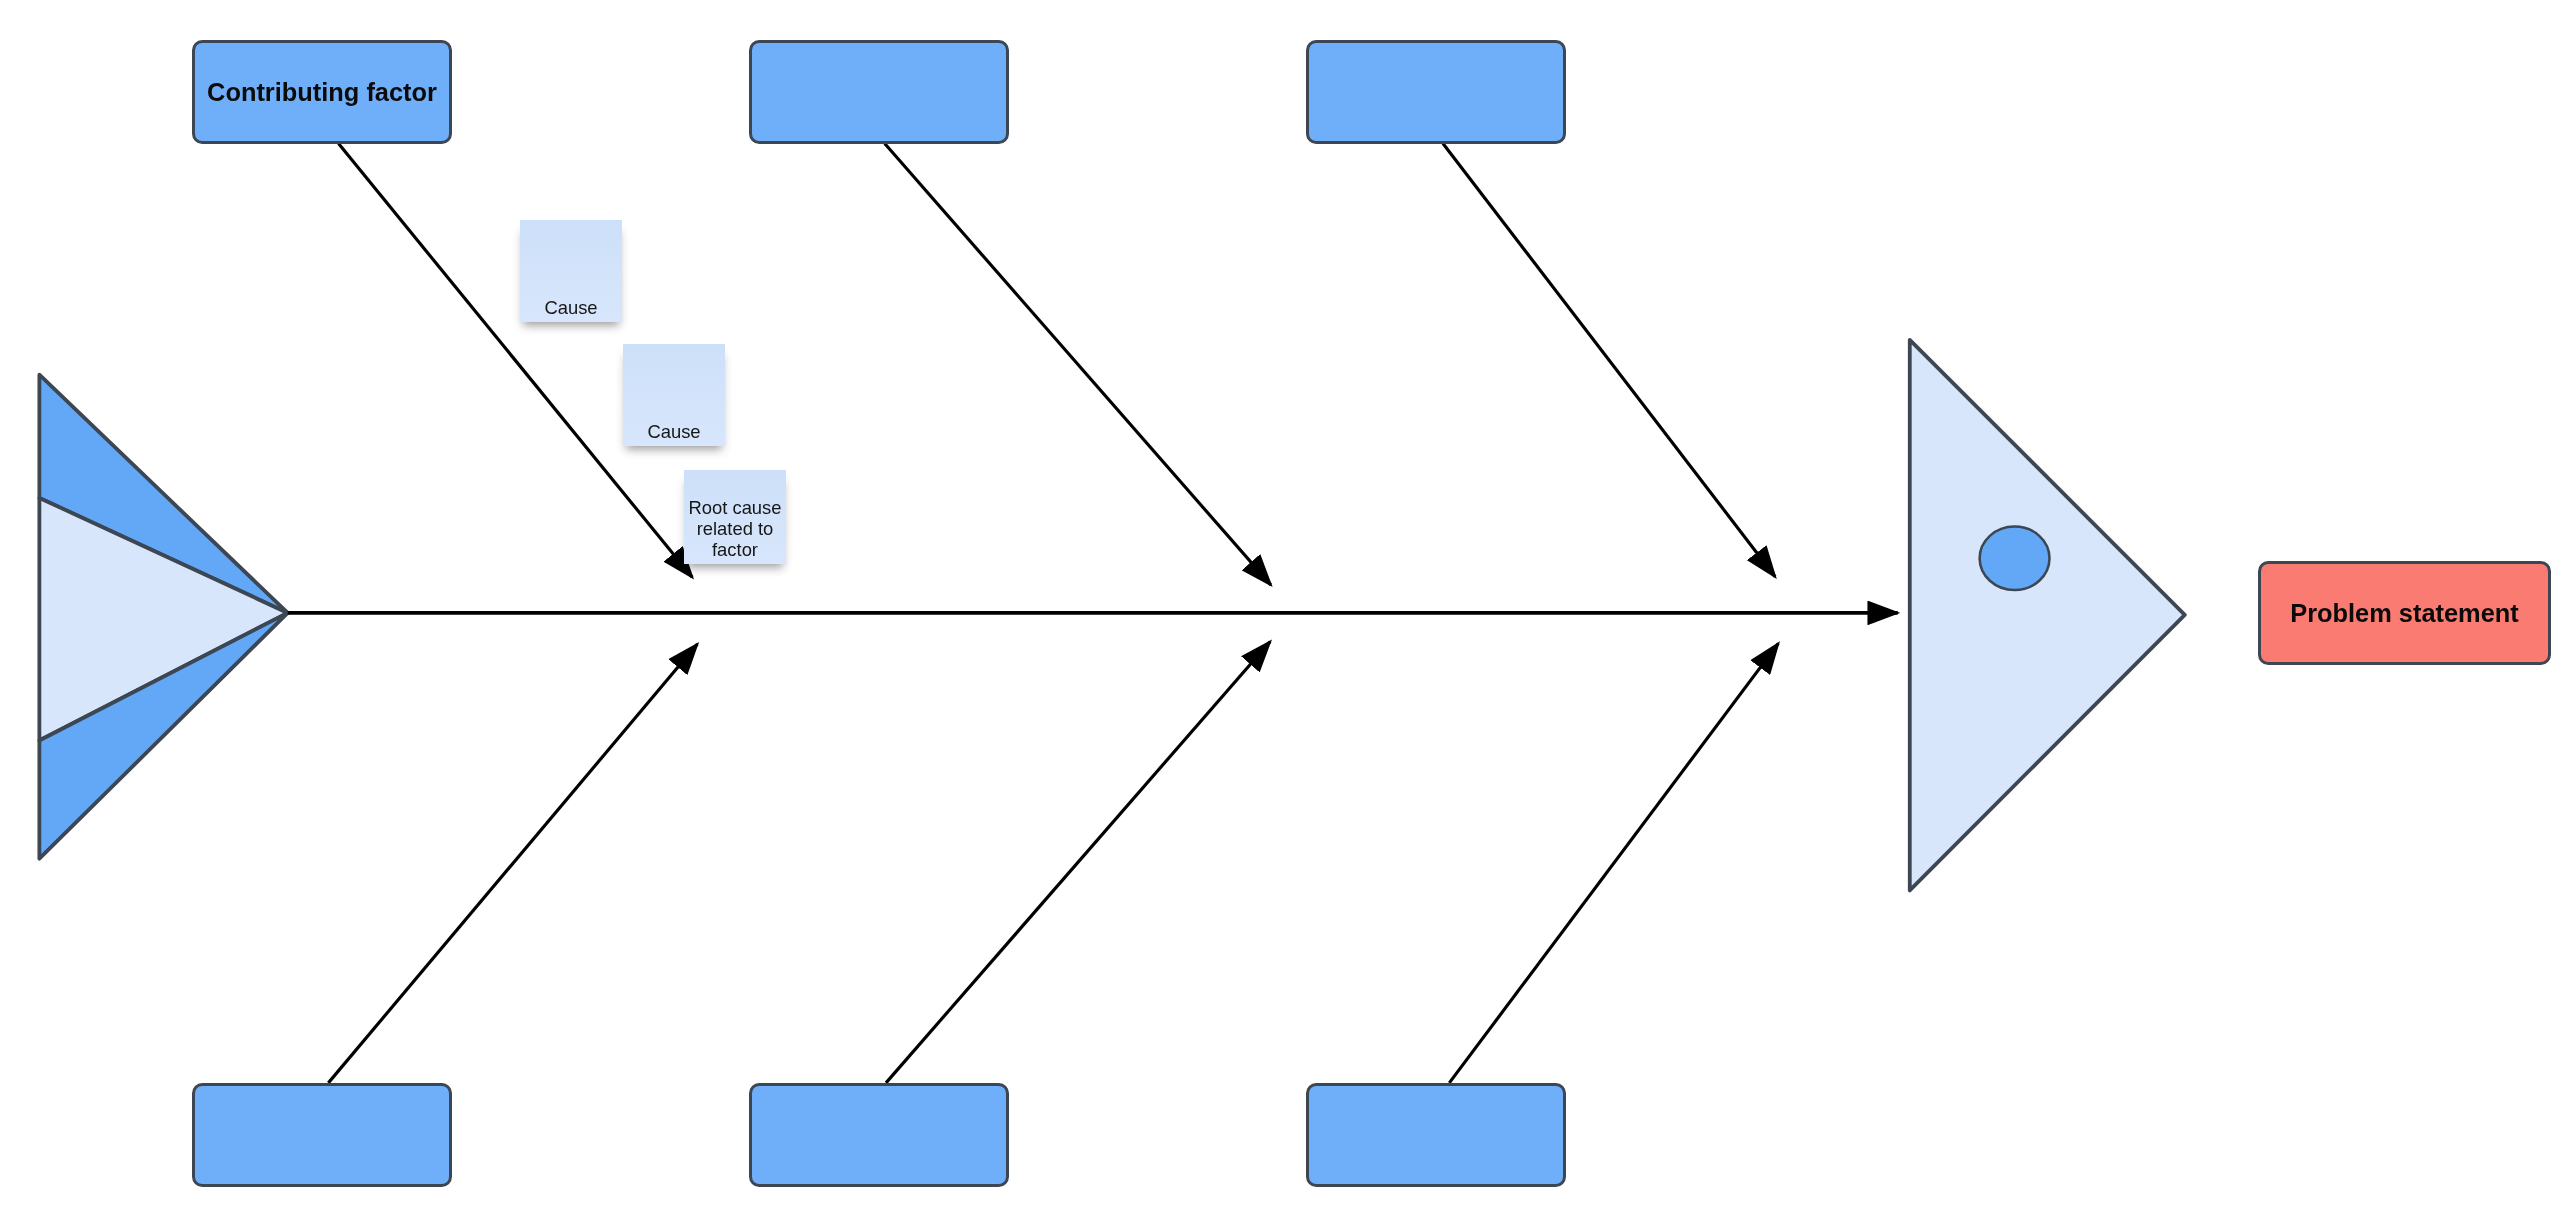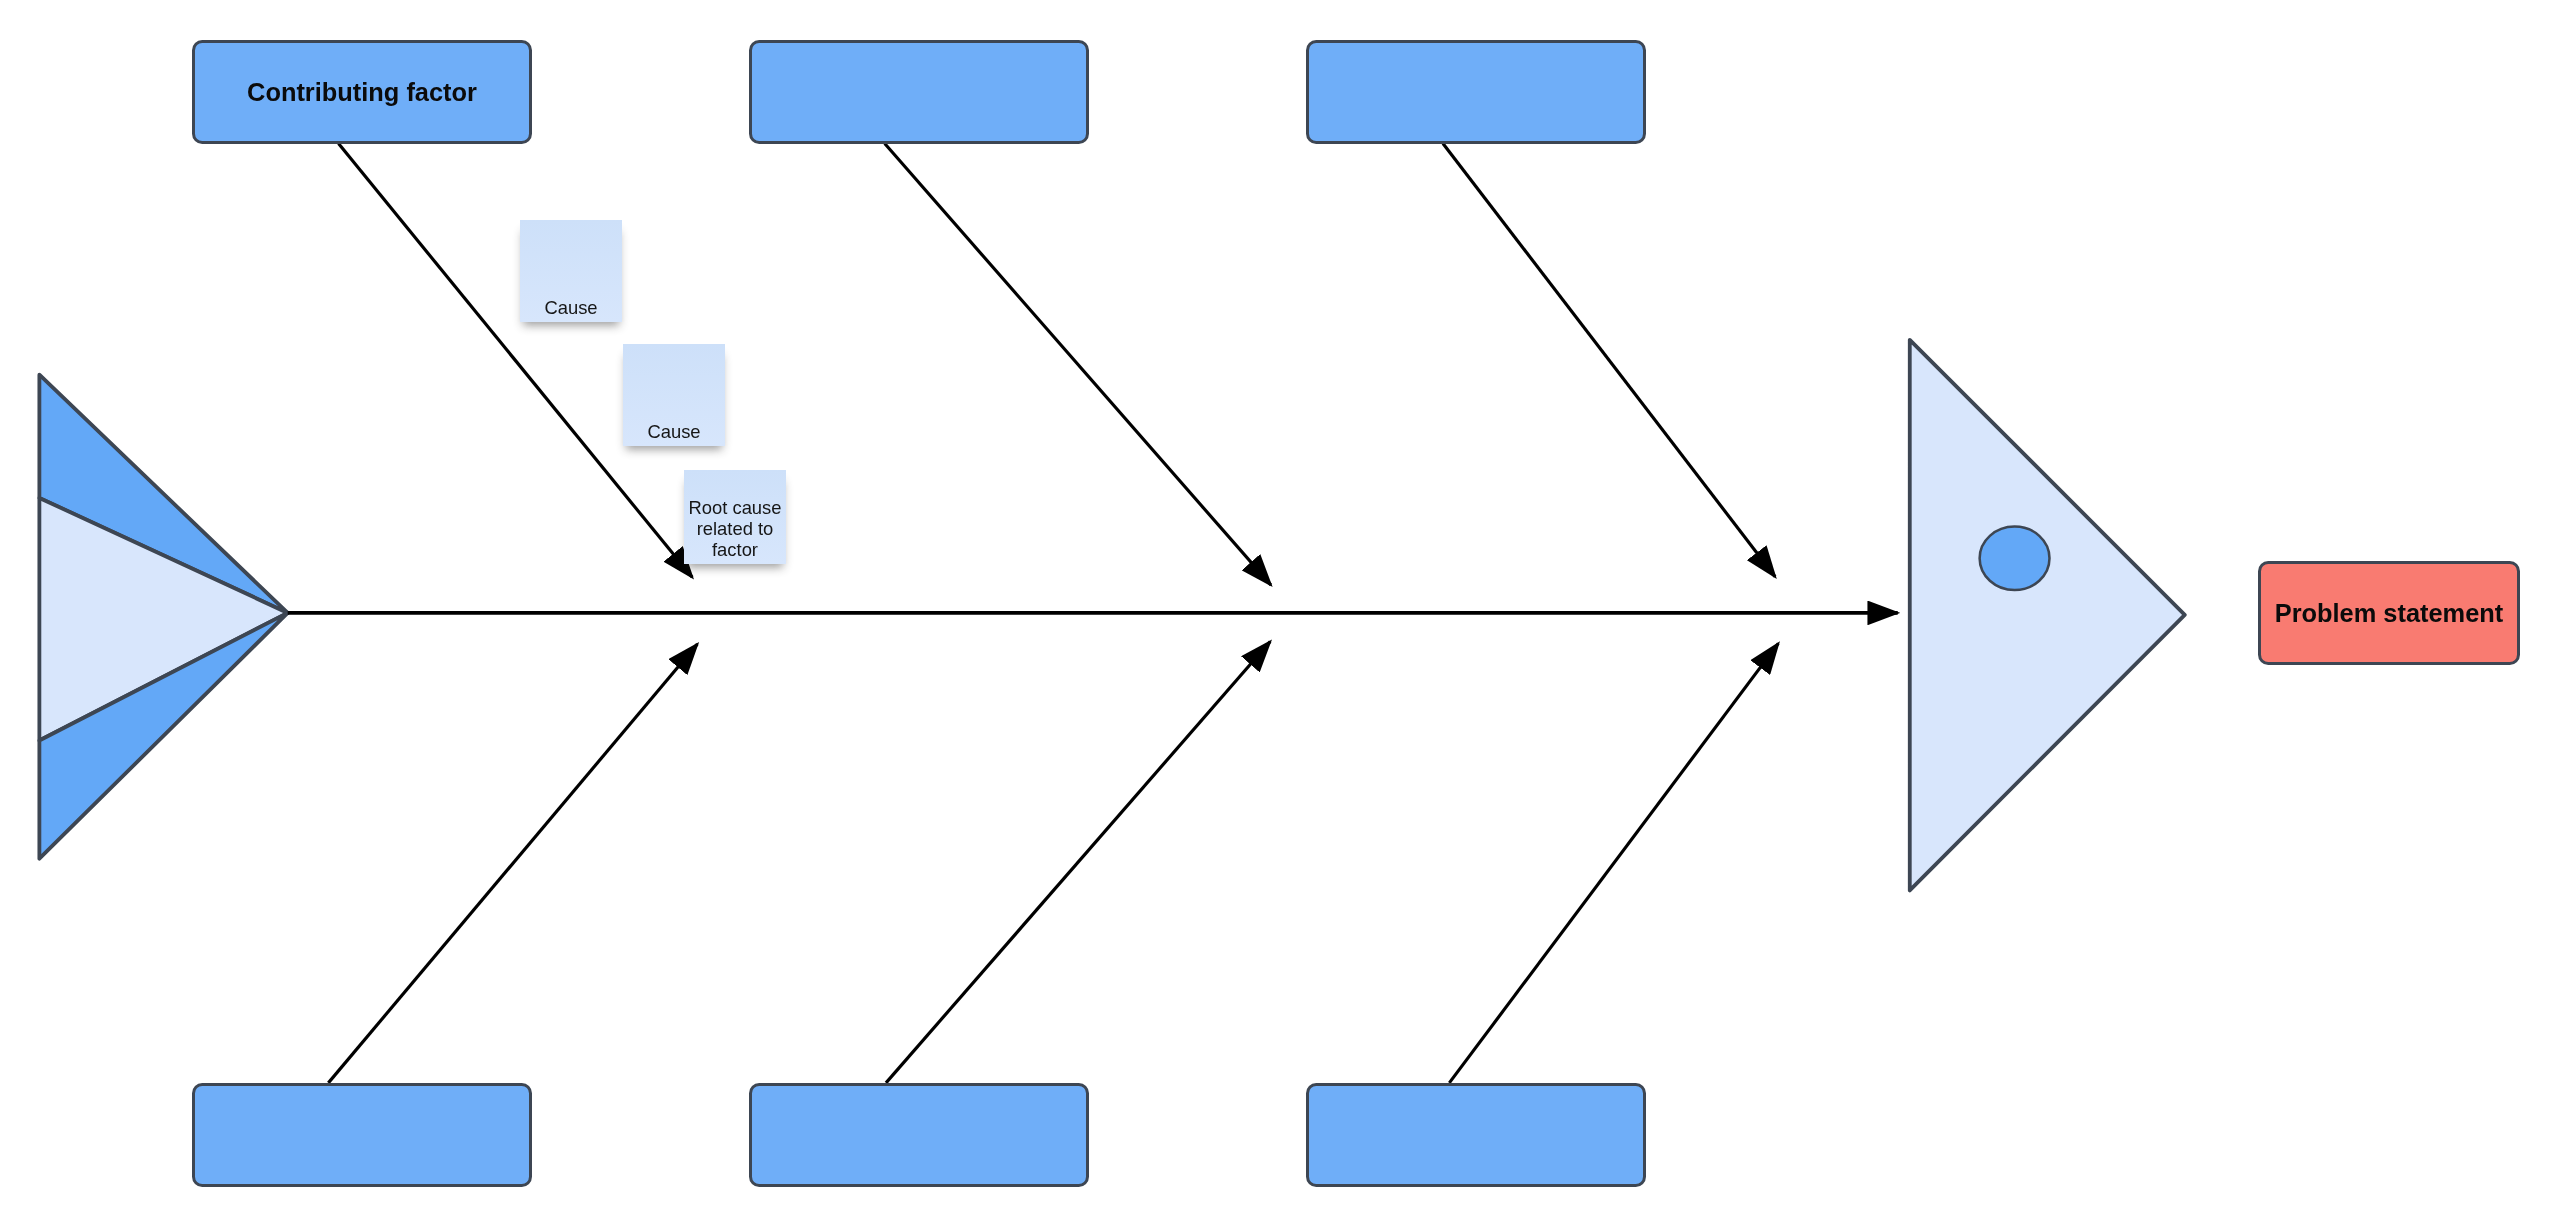--- a/index.html
+++ b/index.html
@@ -17,39 +17,39 @@
   }
   .canvas svg.skeleton {
     position: absolute;
     left: 0;
     top: 0;
     width: 2576px;
     height: 1215px;
   }
   .factor-box {
     position: absolute;
-    width: 340px;
+    width: 260px;
     height: 104px;
     background: #6FAEF8;
     border: 3.8px solid #3D4653;
     border-radius: 10.2px;
     box-sizing: border-box;
     display: flex;
     align-items: center;
     justify-content: center;
     font-weight: bold;
     font-size: 25.4px;
     color: #0b0b0b;
     text-align: center;
   }
   .problem-box {
     position: absolute;
     left: 2258px;
     top: 561px;
-    width: 262px;
+    width: 293px;
     height: 104px;
     background: #F97B71;
     border: 3.8px solid #3D4653;
     border-radius: 10.2px;
     box-sizing: border-box;
     display: flex;
     align-items: center;
     justify-content: center;
     font-weight: bold;
     font-size: 25.4px;

